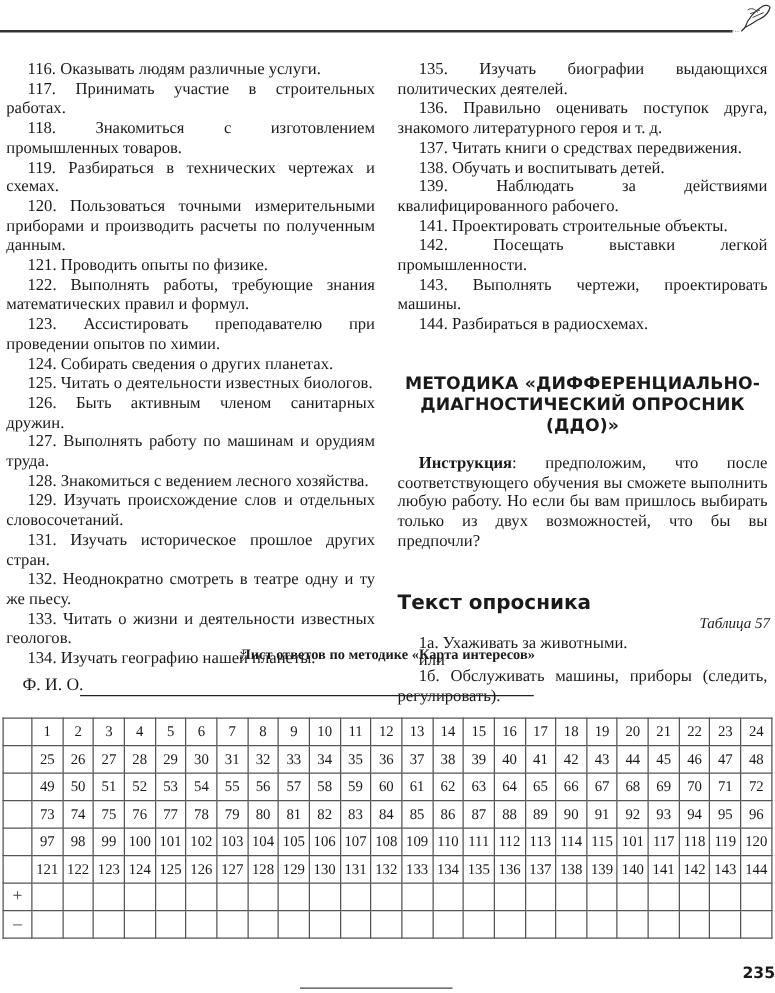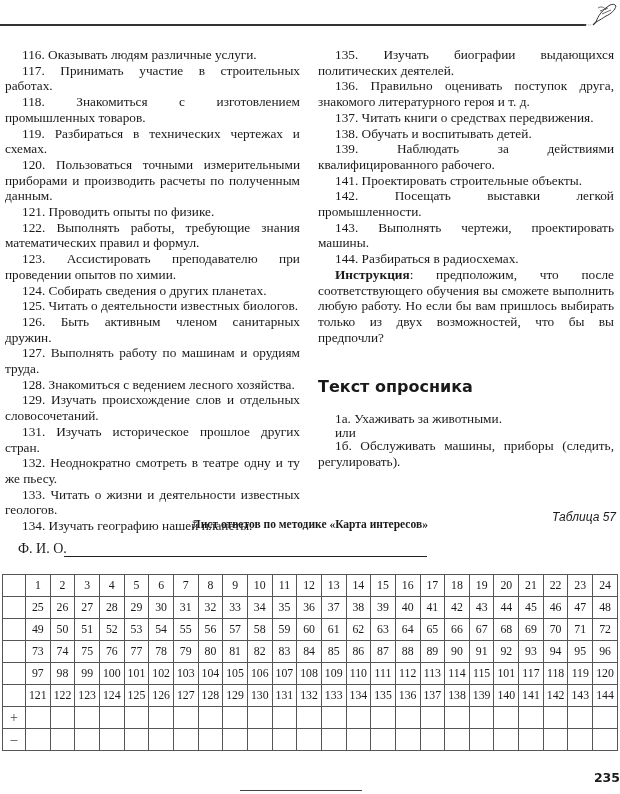--- a/index.html
+++ b/index.html
@@ -22,21 +22,21 @@
   .item-list li { text-indent: 17px; text-align: justify; margin: 0; }
 
   .method-title { margin: 32px 0 12px 0; text-align: center; font-family: "DejaVu Sans", sans-serif;
     font-weight: bold; font-size: 13.8px; line-height: 17px; letter-spacing: 0.1px; }
   .instruction { text-indent: 17px; text-align: justify; margin: 0; }
   .instruction b { font-weight: bold; }
   .section-title { margin: 32px 0 14px 0; font-family: "DejaVu Sans", sans-serif; font-weight: bold; font-size: 16px; line-height: 20px; }
   .or-word { text-indent: 17px; margin: 0; line-height: 11px; }
 
   
-  .table-label { position: absolute; right: 4px; top: 510px; font-family: Liberation Sans, sans-serif; font-style: italic; font-size: 12px; }
+  .table-label { position: absolute; right: 4px; top: 491px; font-family: Liberation Serif, serif; font-style: italic; font-size: 12px; }
   .table-caption { position: absolute; left: 0; width: 620px; top: 518px; text-align: center;
     font-family: "Liberation Serif", serif; font-weight: bold; font-size: 11.5px; }
   .fio { position: absolute; left: 18px; top: 541px; font-family: Liberation Serif, serif; font-size: 14px; }
   .fio-line { position: absolute; left: 64px; top: 556px; width: 363px; height: 1px; background: #222; }
 
   table.answers { position: absolute; left: 2px; top: 574px; width: 616px; border-collapse: collapse; table-layout: fixed;
     font-family: "Liberation Serif", serif; font-size: 11.8px; }
   table.answers td { border: 1px solid #555; height: 21px; padding: 0; text-align: center; vertical-align: middle; }
   table.answers td.lead { width: 22px; font-size: 14px; color: #444; }
   table.answers td.sign { text-align: center; }
@@ -86,20 +86,21 @@
       <li>135. Изучать биографии выдающихся политических деятелей.</li>
       <li>136. Правильно оценивать поступок друга, знакомого литературного героя и т. д.</li>
       <li>137. Читать книги о средствах передвижения.</li>
       <li>138. Обучать и воспитывать детей.</li>
       <li>139. Наблюдать за действиями квалифицированного рабочего.</li>
       <li>141. Проектировать строительные объекты.</li>
       <li>142. Посещать выставки легкой промышленности.</li>
       <li>143. Выполнять чертежи, проектировать машины.</li>
       <li>144. Разбираться в радиосхемах.</li>
     </ul>
+  <div class="method-title">МЕТОДИКА «ДИФФЕРЕНЦИАЛЬНО-ДИАГНОСТИЧЕСКИЙ ОПРОСНИК (ДДО)»</div>
   <p class="instruction"><b>Инструкция</b><span>: предположим, что после соответствующего обучения вы сможете выполнить любую работу. Но если бы вам пришлось выбирать только из двух возможностей, что бы вы предпочли?</span></p>
   <div class="section-title">Текст опросника</div>
   <p class="para">1а. Ухаживать за животными.</p>
   <p class="or-word">или</p>
   <p class="para">1б. Обслуживать машины, приборы (следить, регулировать).</p>
 </div>
 
 <div class="table-label">Таблица 57</div>
 <div class="table-caption">Лист ответов по методике «Карта интересов»</div>
 <div class="fio">Ф. И. О.</div>

